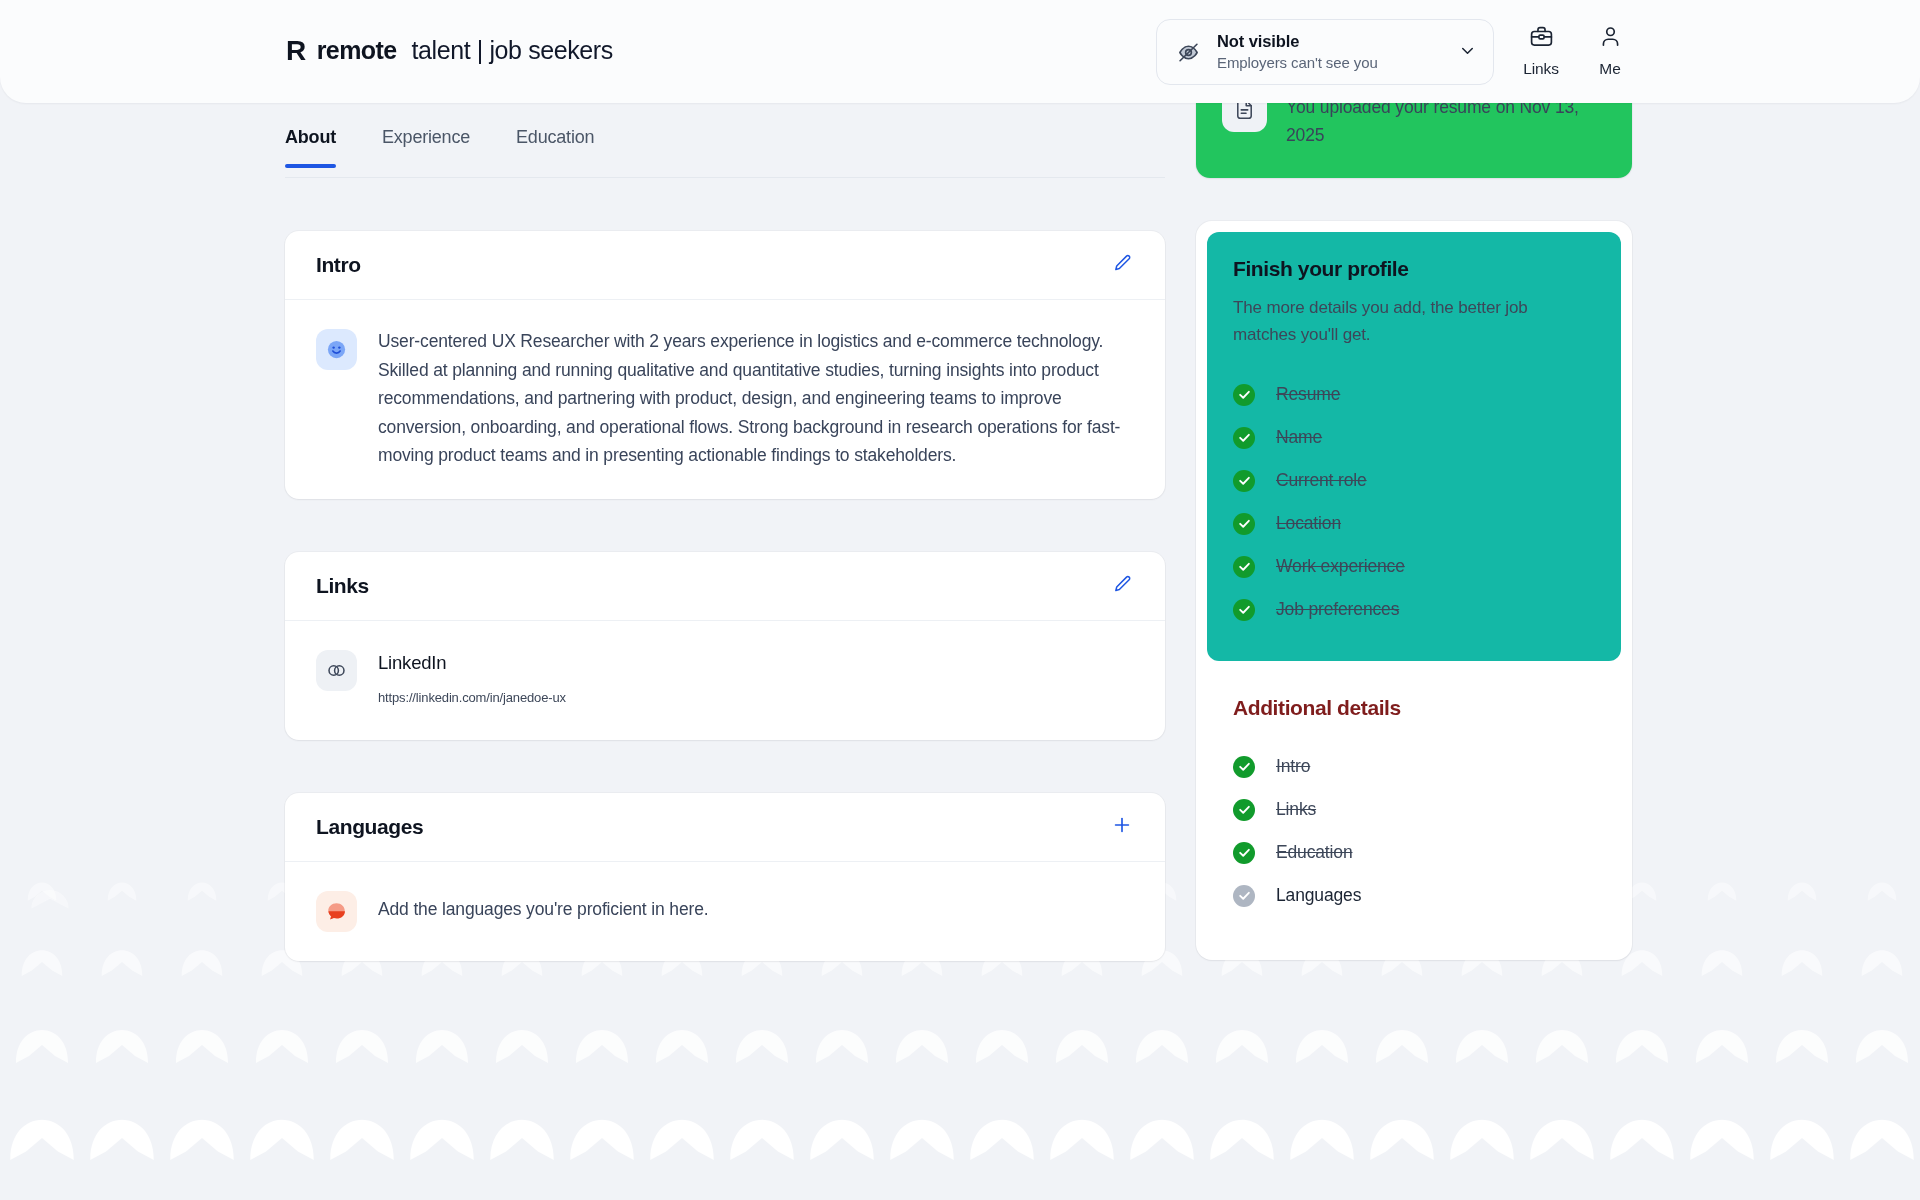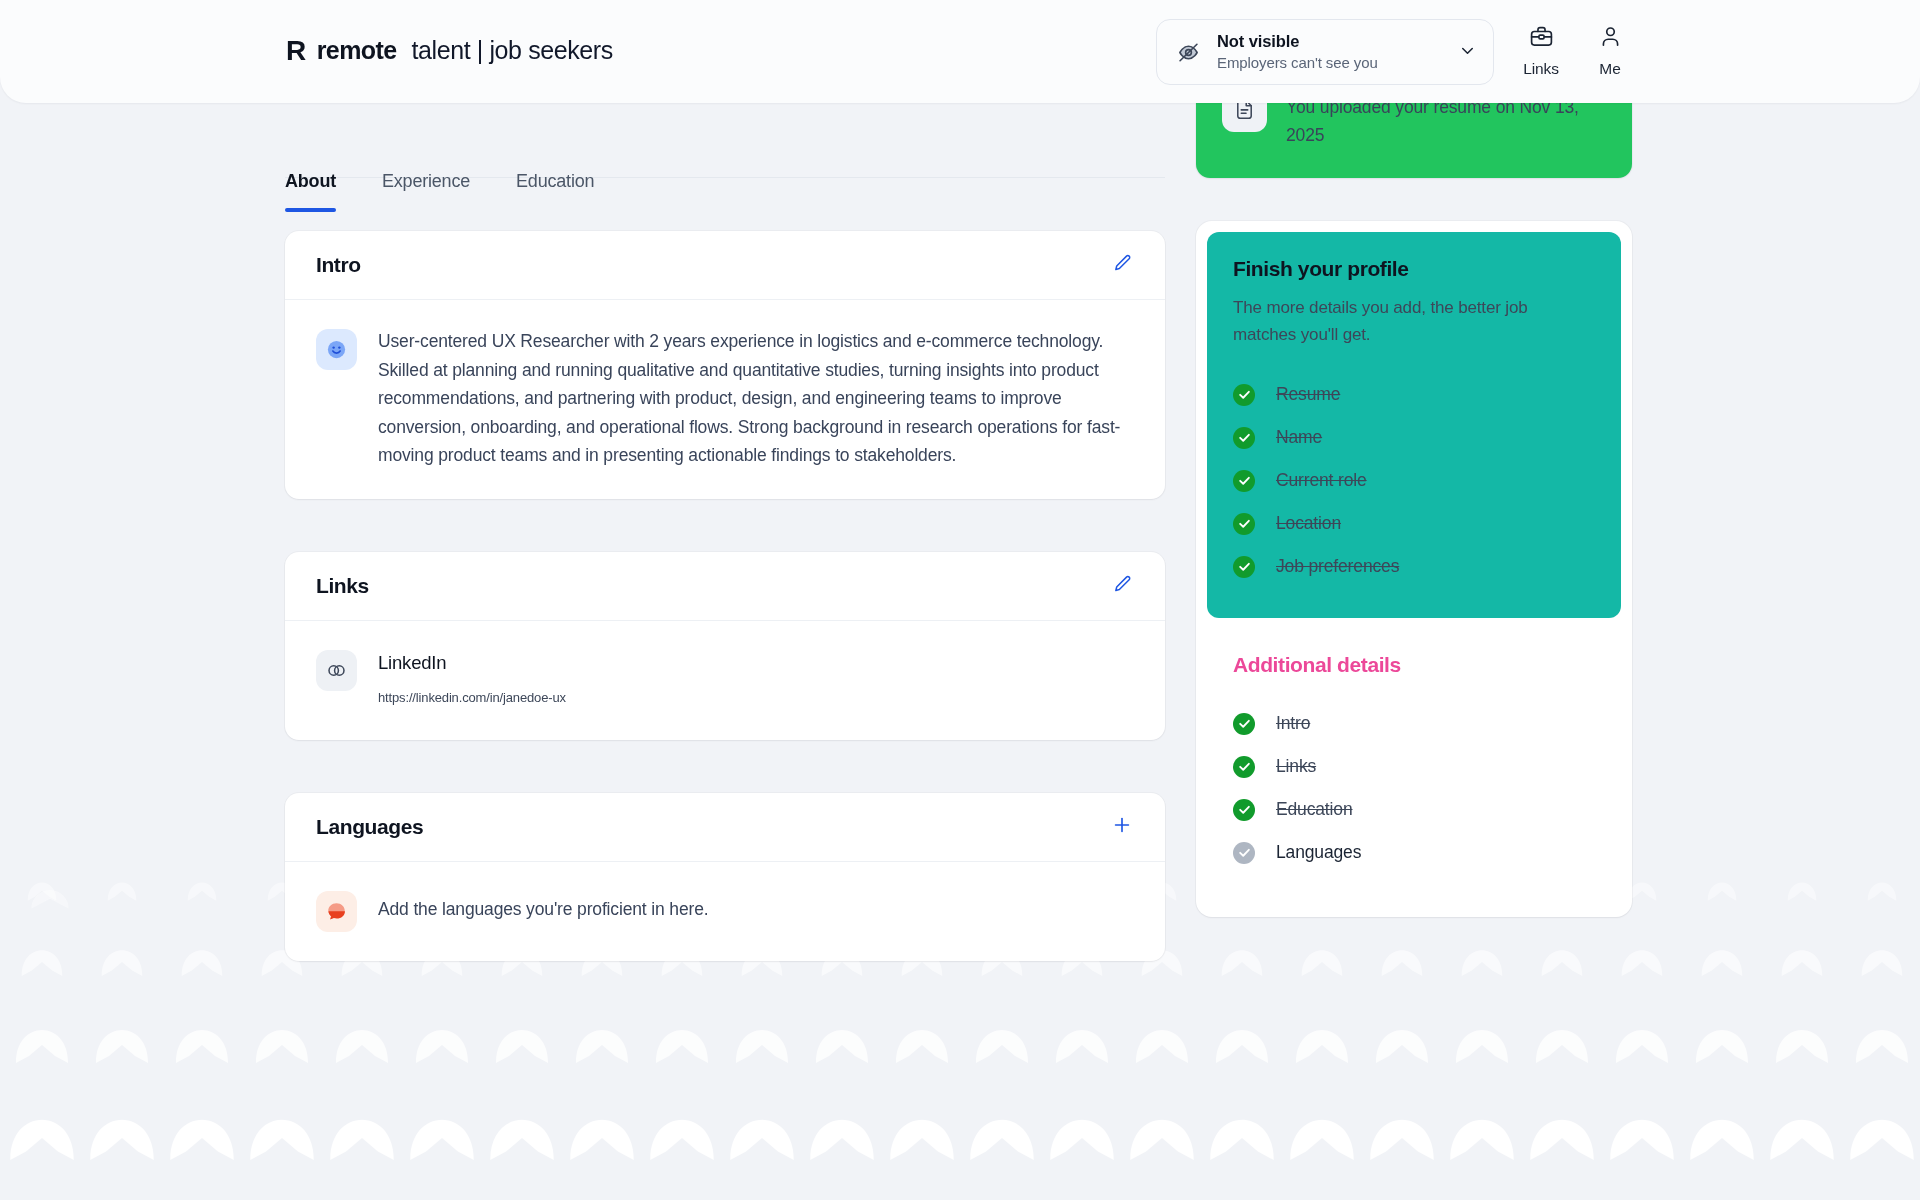--- a/index.html
+++ b/index.html
@@ -170,21 +170,20 @@
     padding-top: 24px;
   }
   .tab {
     font-size: 18px;
     color: #4b5667;
     font-weight: 400;
     padding: 0 0 19px 0;
     cursor: pointer;
     position: relative;
     letter-spacing: -0.2px;
-    margin-top: 44px;
   }
   .tab + .tab { margin-left: 46px; }
   .tab.active {
     color: #0e1420;
     font-weight: 700;
   }
   .tab.active::after {
     content: "";
     position: absolute;
     left: 0;
@@ -374,21 +373,21 @@
     text-decoration-thickness: 1.3px;
   }
   .check-label.pending-label {
     color: #1b2433;
   }
 
   #additional-section { padding: 35px 26px 0 26px; }
   #additional-title {
     font-size: 21px;
     font-weight: 700;
-    color: #ec4899;
+    color: #7f1d1d;
     letter-spacing: -0.4px;
   }
   #additional-list { margin-top: 25px; }
 </style>
 </head>
 <body>
 
 <svg id="bg-pattern" viewBox="0 0 1920 330" preserveAspectRatio="none" aria-hidden="true">
   <defs>
     <g id="arch">
@@ -692,20 +691,28 @@
                 </svg>
             </span>
             <span class="check-label struck">Location</span>
           </div>
           <div class="check-row">
             <span class="check-dot done">
               <svg width="13" height="13" viewBox="0 0 24 24" fill="none" stroke="#ffffff" stroke-width="3.4" stroke-linecap="round" stroke-linejoin="round">
                   <polyline points="4 12.6 9.6 18 20 7"></polyline>
                 </svg>
             </span>
+            <span class="check-label struck">Work experience</span>
+          </div>
+          <div class="check-row">
+            <span class="check-dot done">
+              <svg width="13" height="13" viewBox="0 0 24 24" fill="none" stroke="#ffffff" stroke-width="3.4" stroke-linecap="round" stroke-linejoin="round">
+                  <polyline points="4 12.6 9.6 18 20 7"></polyline>
+                </svg>
+            </span>
             <span class="check-label struck">Job preferences</span>
           </div>
         </div>
       </div>
 
       <div id="additional-section">
         <div id="additional-title">Additional details</div>
         <div id="additional-list">
           <div class="check-row">
             <span class="check-dot done">

